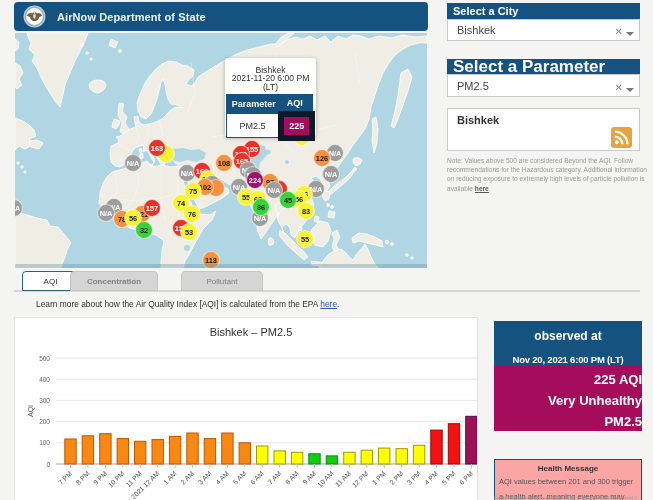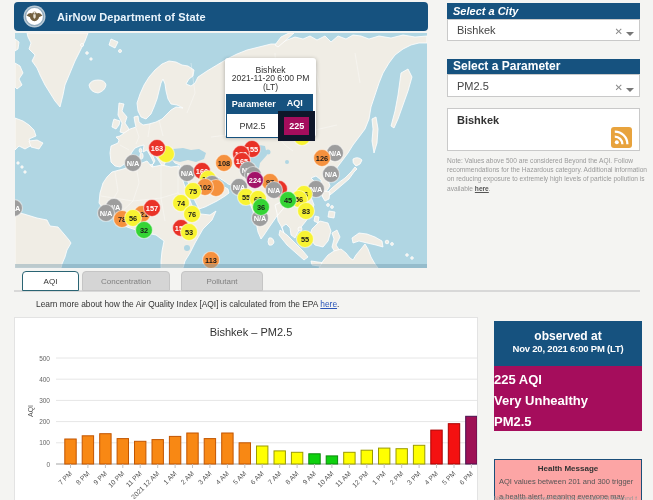--- a/index.html
+++ b/index.html
@@ -195,45 +195,45 @@
             <td style="background:#16527F;color:#fff;font-weight:bold;padding:3px 5px;border:1px solid #16527F;font-size:9px;">AQI</td>
           </tr>
    <tr>
             <td style="background:#fff;color:#333;padding:4px 5px;border:1px solid #16527F;text-align:center;">PM2.5</td>
             <td style="background:#A50D5C;color:#fff;font-weight:bold;padding:4px 5px;border:6px solid #0f172a;text-align:center;">225</td>
           </tr>
   </tbody>
       </table>
 </div>
 </div>
-<div class="abs" style="left:447px;top:3px;width:193px;height:16px;background:#16527F;color:#fff;font-size:11px;font-weight:bold;line-height:16px;padding-left:6px;font-style:italic;">Select a City</div>
+<div class="abs" style="left:447px;top:3px;width:193px;height:16px;background:#16527F;color:#fff;font-size:11px;font-weight:bold;line-height:16px;padding-left:6px;">Select a City</div>
 <div class="abs" style="left:447px;top:19px;width:193px;height:22px;background:#fff;border:1px solid #C9C9C9;">
   <span class="abs" style="left:9px;top:4px;font-size:11px;color:#444;">Bishkek</span>
   <span class="abs" style="right:16px;top:6px;font-size:10px;color:#8A8A8A;">✕</span>
   <span class="abs" style="right:5px;top:12px;width:0;height:0;border-left:4px solid transparent;border-right:4px solid transparent;border-top:4px solid #777;"></span>
 </div>
-<div class="abs" style="left:447px;top:59px;width:193px;height:15px;background:#16527F;color:#fff;font-size:12px;font-weight:bold;line-height:15px;padding-left:6px;">Select a Parameter</div>
+<div class="abs" style="left:447px;top:59px;width:193px;height:15px;background:#16527F;color:#fff;font-size:17px;font-weight:bold;line-height:15px;padding-left:6px;">Select a Parameter</div>
 <div class="abs" style="left:447px;top:74px;width:193px;height:23px;background:#fff;border:1px solid #C9C9C9;">
   <span class="abs" style="left:9px;top:5px;font-size:11px;color:#444;">PM2.5</span>
   <span class="abs" style="right:16px;top:7px;font-size:10px;color:#8A8A8A;">✕</span>
   <span class="abs" style="right:5px;top:13px;width:0;height:0;border-left:4px solid transparent;border-right:4px solid transparent;border-top:4px solid #777;"></span>
 </div>
 <div class="abs" style="left:447px;top:108px;width:193px;height:43px;background:#fff;border:1px solid #C9C9C9;">
   <span class="abs" style="left:9px;top:5px;font-size:11px;font-weight:bold;color:#333;">Bishkek</span>
   <svg class="abs" style="right:7px;top:18px;" width="21" height="21" viewBox="0 0 21 21">
       <rect width="21" height="21" rx="3" fill="#E8A33D"></rect>
       <circle cx="5.8" cy="15.2" r="2" fill="#fff"></circle>
       <path d="M3.8,9.6 a7.6,7.6 0 0 1 7.6,7.6" stroke="#fff" stroke-width="2.3" fill="none"></path>
       <path d="M3.8,4.6 a12.6,12.6 0 0 1 12.6,12.6" stroke="#fff" stroke-width="2.3" fill="none"></path>
     </svg>
 </div>
 <div class="abs" style="left:447px;top:156px;width:205px;font-size:6.6px;color:#9A9A9A;line-height:9.2px;">Note: Values above 500 are considered Beyond the AQI. Follow recommendations for the Hazardous category. Additional information on reducing exposure to extremely high levels of particle pollution is available <span style="color:#555;font-weight:bold;text-decoration:underline;">here</span>.</div>
 <div class="abs" style="left:14px;top:290px;width:626px;height:1.5px;background:#D8D8D8;"></div>
 <div class="abs" style="left:22px;top:271px;width:57px;height:20px;background:#fff;border:1px solid #2A6473;border-radius:4px 4px 0 0;font-size:8px;color:#333;text-align:center;line-height:19px;">AQI</div>
-<div class="abs" style="left:82px;top:271px;width:88px;height:20px;background:#D5D5D5;border:1px solid #C5C5C5;border-radius:4px 4px 0 0;font-size:8px;color:#808080;text-align:center;line-height:19px;">Concentration</div>
+<div class="abs" style="left:70px;top:271px;width:88px;height:20px;background:#D5D5D5;border:1px solid #C5C5C5;border-radius:4px 4px 0 0;font-size:8px;color:#808080;text-align:center;line-height:19px;font-weight:bold;">Concentration</div>
 <div class="abs" style="left:181px;top:271px;width:82px;height:20px;background:#D5D5D5;border:1px solid #C5C5C5;border-radius:4px 4px 0 0;font-size:8px;color:#808080;text-align:center;line-height:19px;">Pollutant</div>
 <div class="abs" style="left:36px;top:299px;font-size:8.4px;color:#333;">Learn more about how the Air Quality Index [AQI] is calculated from the EPA <span style="color:#2A55B9;text-decoration:underline;">here</span>.</div>
 <div class="abs" style="left:14px;top:317px;width:464px;height:183px;background:#fff;border:1px solid #E3E3E3;border-bottom:none;">
 <svg width="462" height="181" viewBox="0 0 462 181">
 <text x="236" y="18" font-size="11" fill="#333333" text-anchor="middle">Bishkek – PM2.5</text>
 <line x1="41" y1="146.0" x2="464" y2="146.0" stroke="#E6E6E6" stroke-width="1"></line>
 <text x="35" y="148.5" font-size="6.5" fill="#666666" text-anchor="end">0</text>
 <line x1="41" y1="124.8" x2="464" y2="124.8" stroke="#E6E6E6" stroke-width="1"></line>
 <text x="35" y="127.3" font-size="6.5" fill="#666666" text-anchor="end">100</text>
 <line x1="41" y1="103.6" x2="464" y2="103.6" stroke="#E6E6E6" stroke-width="1"></line>
@@ -316,23 +316,23 @@
 <line x1="439.0" y1="146" x2="439.0" y2="150" stroke="#C0C0C0" stroke-width="1"></line>
 <text x="441.0" y="156.0" font-size="6.8" fill="#555555" text-anchor="end" transform="rotate(-45 441.0 156.0)">5 PM</text>
 <rect x="450.7" y="98.3" width="11.4" height="47.7" fill="#9E1155" stroke="#49104F" stroke-width="1"></rect>
 <line x1="456.4" y1="146" x2="456.4" y2="150" stroke="#C0C0C0" stroke-width="1"></line>
 <text x="458.4" y="156.0" font-size="6.8" fill="#555555" text-anchor="end" transform="rotate(-45 458.4 156.0)">6 PM</text>
 </svg>
 </div>
 <div class="abs" style="left:494px;top:321px;width:148px;">
   <div style="background:#16527F;color:#fff;text-align:center;height:45px;box-sizing:border-box;padding-top:5px;">
     <div style="font-size:12px;font-weight:bold;margin-top:3px;">observed at</div>
-    <div style="font-size:9.5px;font-weight:bold;margin-top:0;letter-spacing:-0.2px;">Nov 20, 2021 6:00 PM (LT)</div>
+    <div style="font-size:9.5px;font-weight:bold;margin-top:11px;letter-spacing:-0.2px;">Nov 20, 2021 6:00 PM (LT)</div>
   </div>
-  <div style="background:#A50D5C;color:#fff;text-align:left;height:65px;box-sizing:border-box;padding-top:7px;">
+  <div style="background:#A50D5C;color:#fff;text-align:right;height:65px;box-sizing:border-box;padding-top:7px;">
     <div style="font-size:13px;font-weight:bold;line-height:14px;">225 AQI</div>
     <div style="font-size:13px;font-weight:bold;line-height:14px;margin-top:7px;">Very Unhealthy</div>
     <div style="font-size:13px;font-weight:bold;line-height:14px;margin-top:7px;">PM2.5</div>
   </div>
   <div style="background:#fca5a5;border:1px solid #1B4E79;height:61px;box-sizing:border-box;padding:4px 4px 0;margin-top:28px;">
     <div style="font-size:8px;font-weight:bold;color:#333;text-align:center;">Health Message</div>
     <div style="font-size:7.5px;color:#555;line-height:15px;margin-top:1px;">AQI values between 201 and 300 trigger a health alert, meaning everyone may experience more serious health effects.</div>
   </div>
   <div class="abs" style="left:0px;top:174px;width:160px;font-size:6.6px;color:#9B9B9B;white-space:nowrap;overflow:hidden;">Note: Values above 500 are considered Beyond t</div>
 </div>

